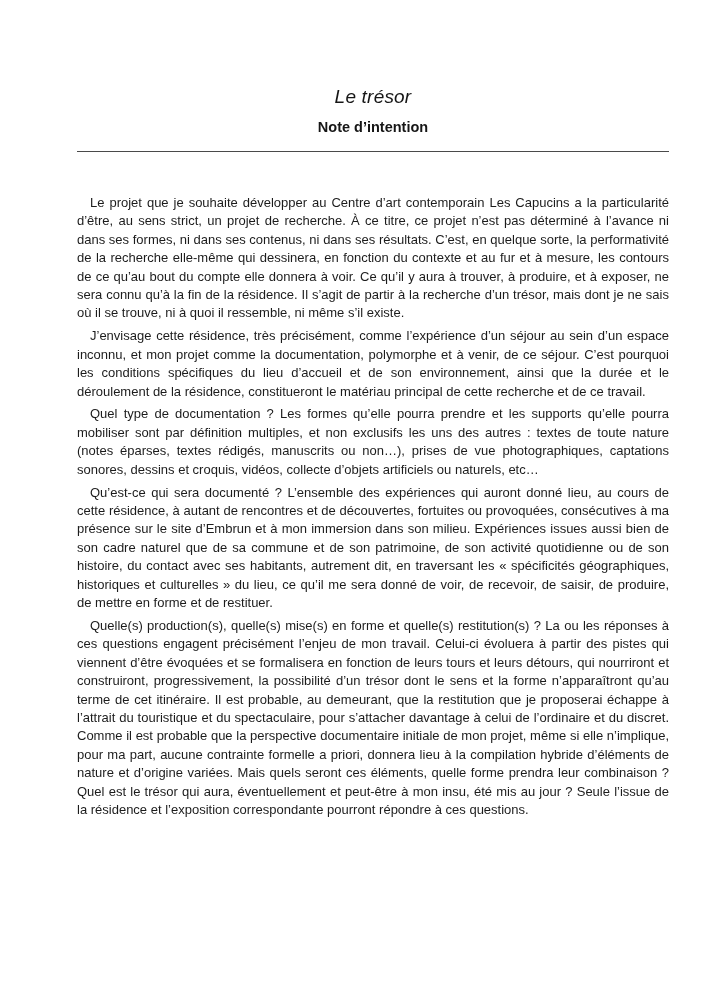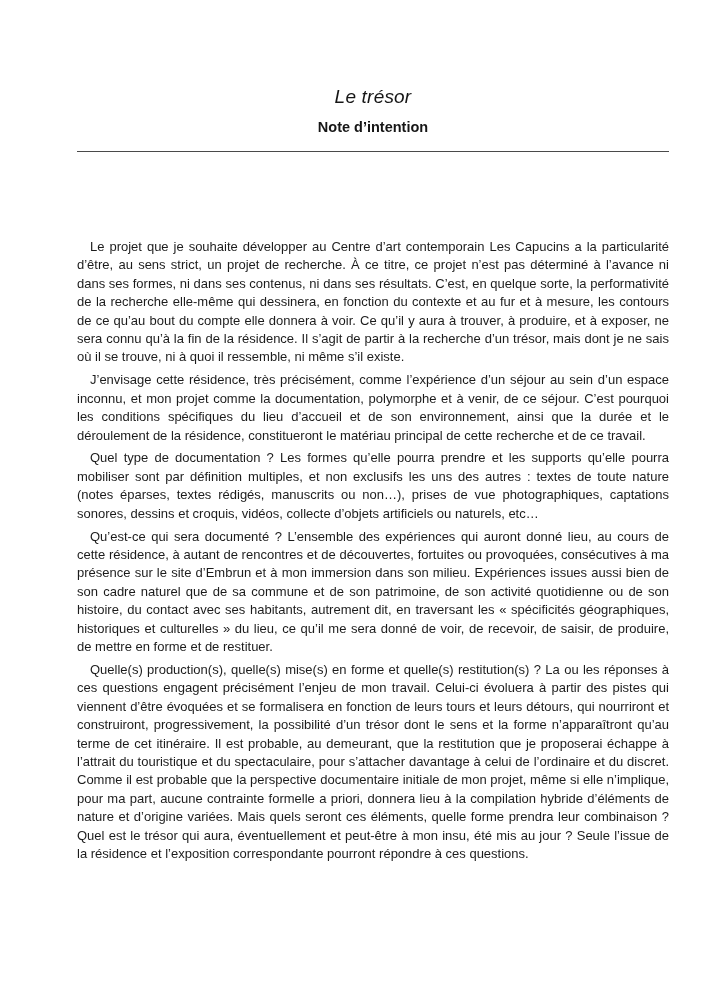--- a/index.html
+++ b/index.html
@@ -35,21 +35,21 @@
     font-size: 14.5px;
     font-weight: bold;
     color: #161616;
   }
   .rule {
     border: none;
     border-top: 1.4px solid #4a4a4a;
     margin: 7px 0 0 0;
   }
   .content {
-    margin-top: 86px;
+    margin-top: 42px;
   }
   .content p {
     margin: 0 0 4.5px 0;
     font-size: 13px;
     line-height: 18.4px;
     text-align: justify;
     text-indent: 13px;
     color: #1c1c1c;
   }
 </style>

